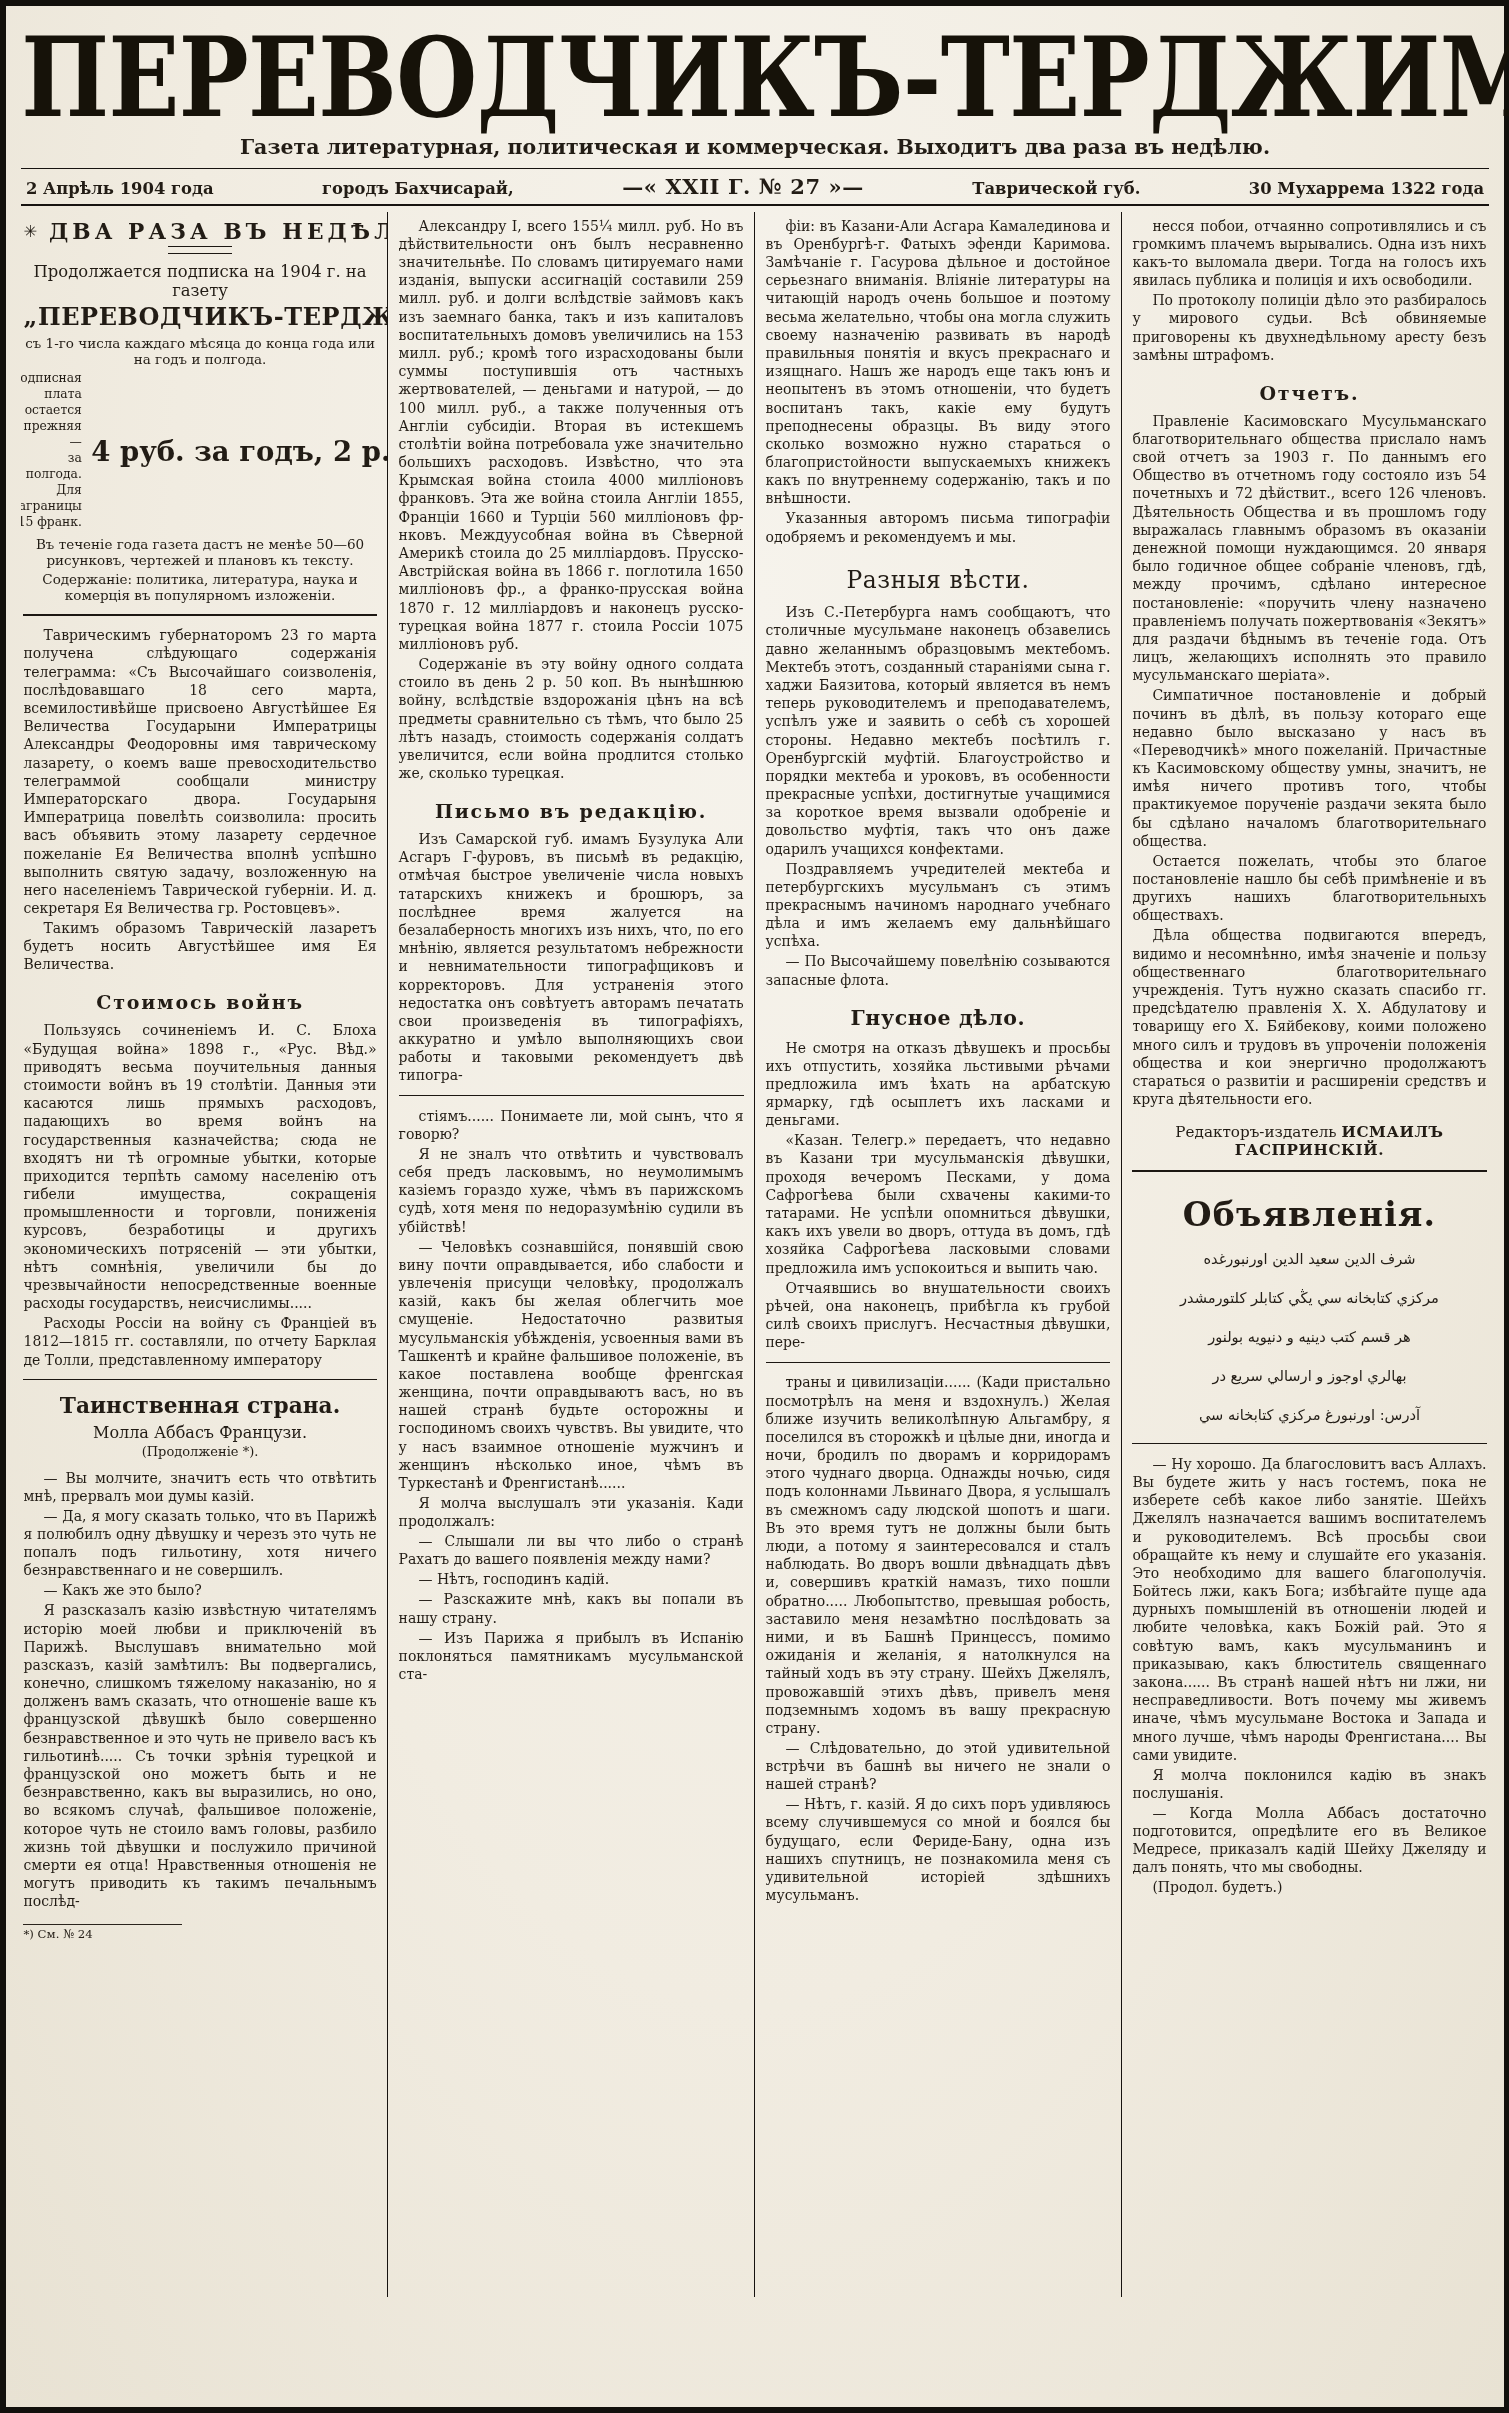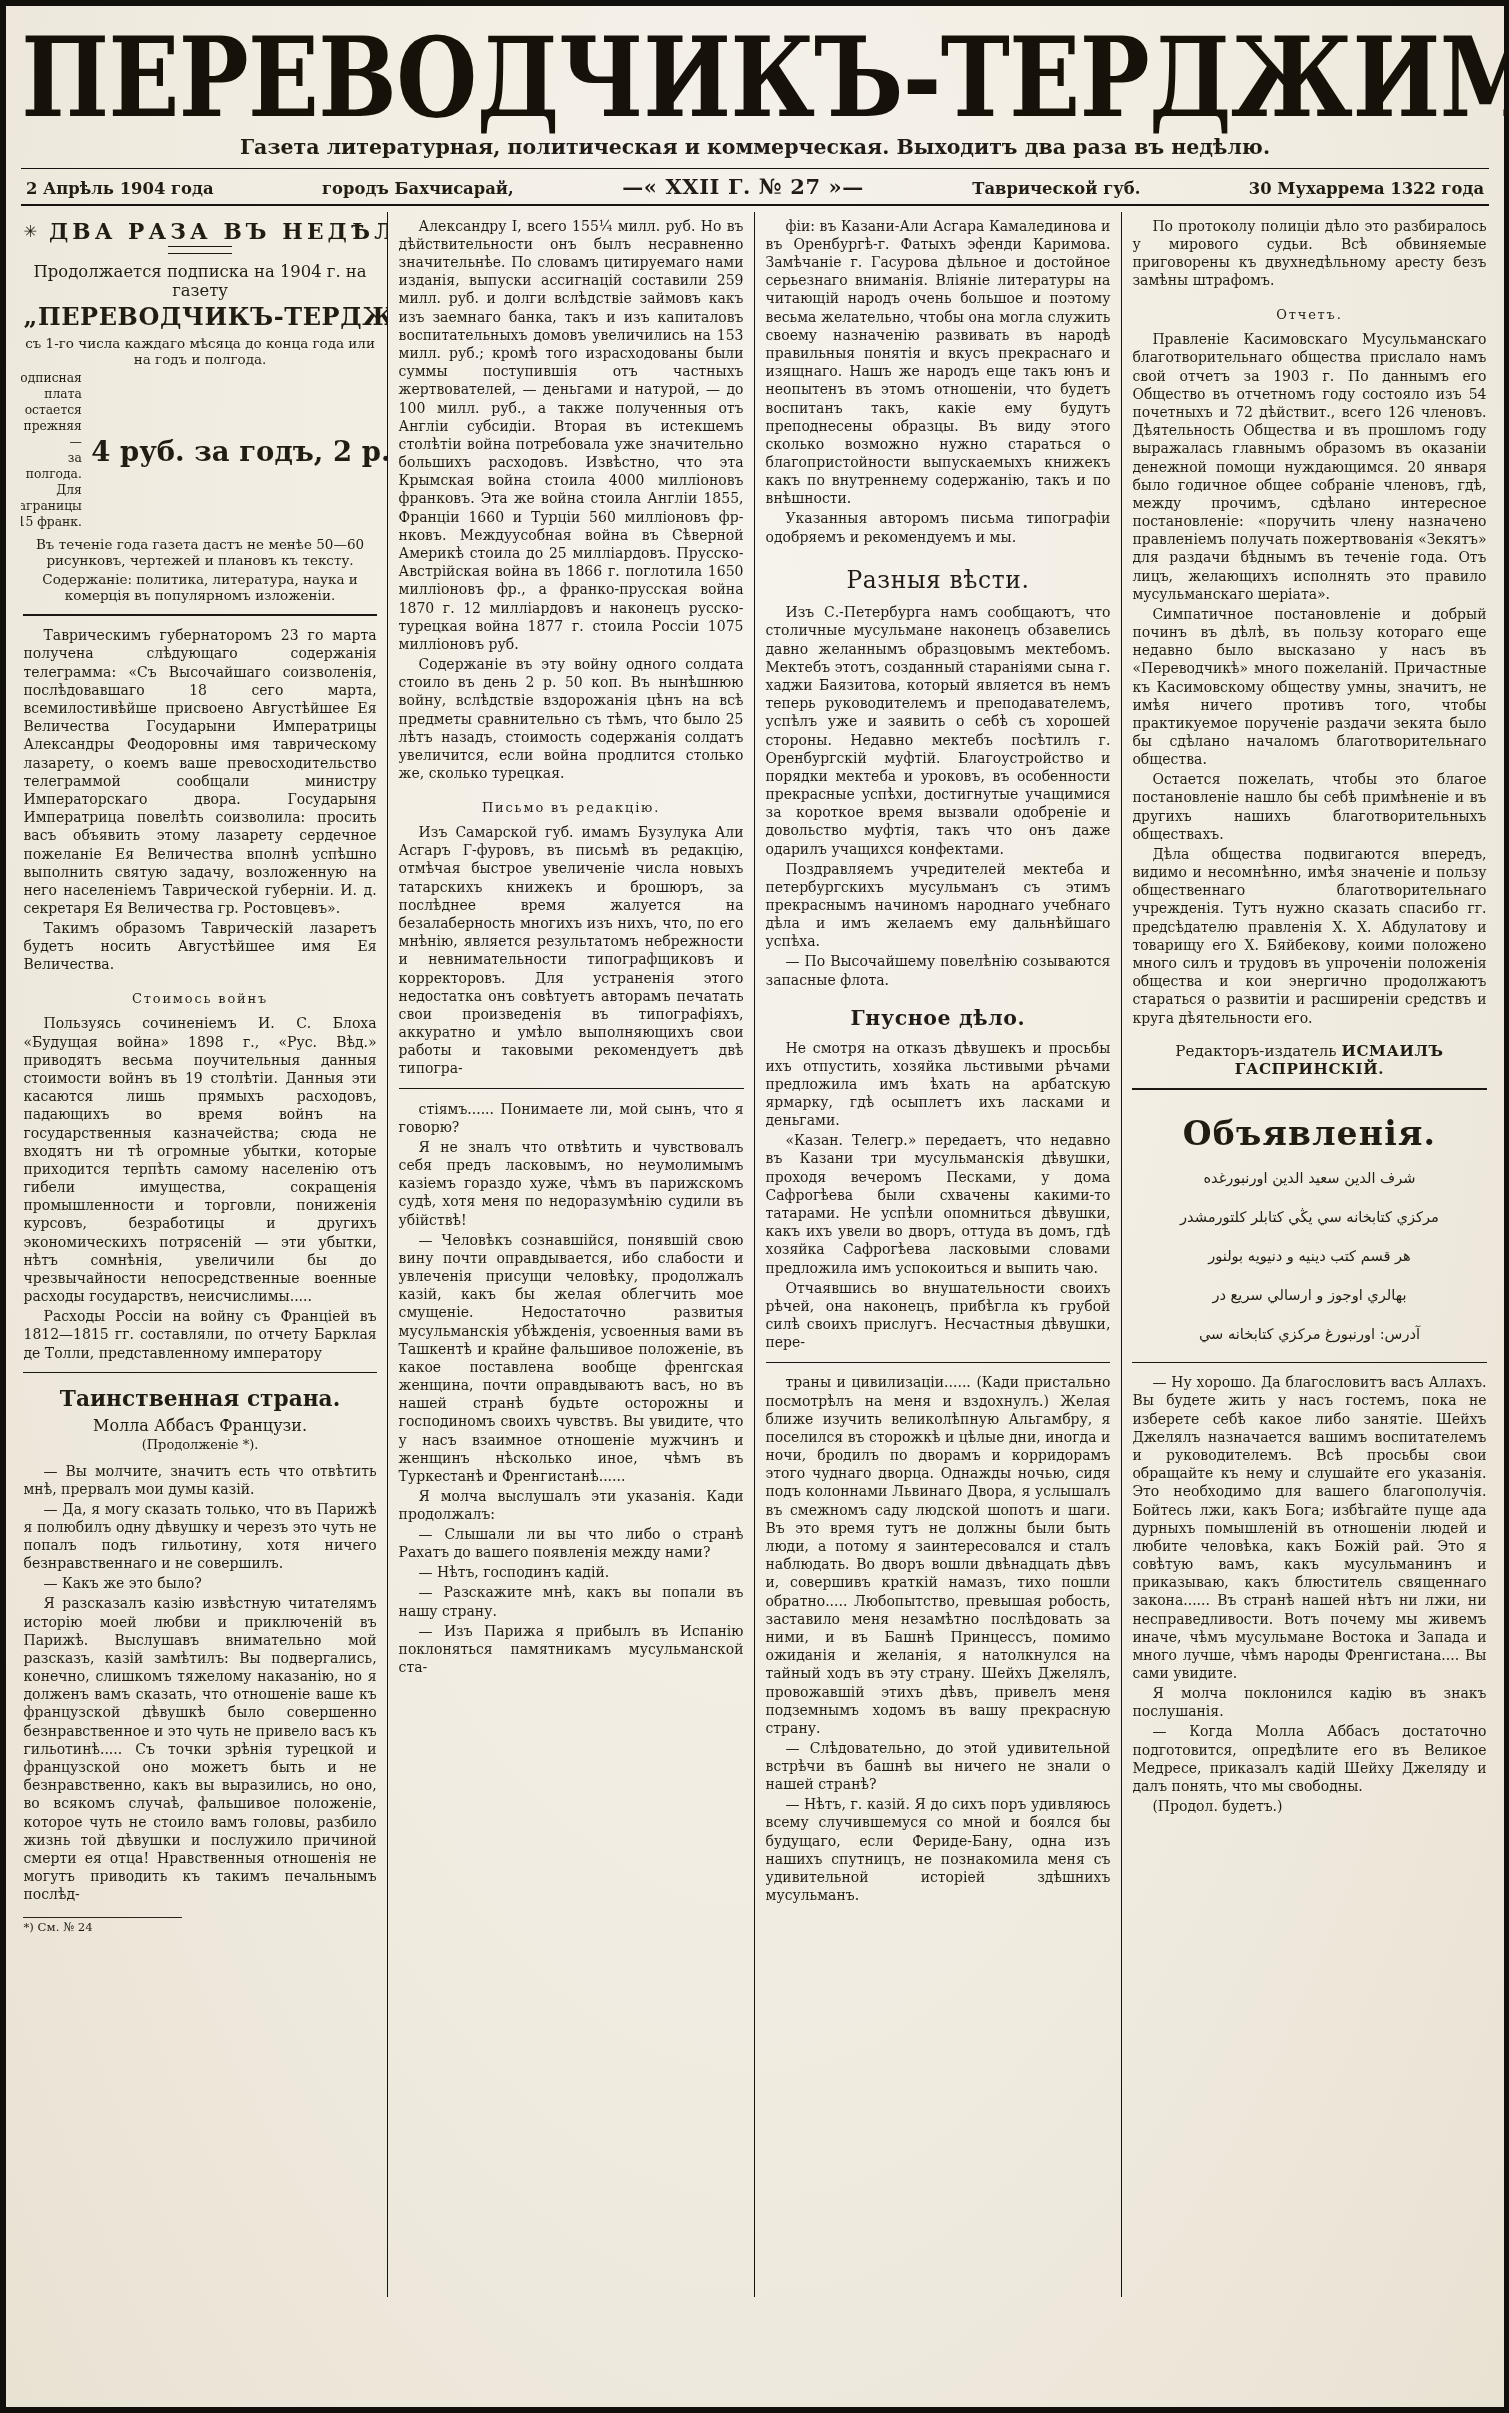--- a/index.html
+++ b/index.html
@@ -42,21 +42,21 @@
   
   .sub-line1{text-align:center;font-size:16.4px;margin:3.5px 0 2.3px;}
   .sub-title{text-align:center;font-weight:bold;font-size:24px;letter-spacing:0.6px;margin:1.2px 0 3.5px;white-space:nowrap;}
   .sub-line2{text-align:center;font-size:13.5px;margin:0 0 4.7px;}
   .price-row{display:flex;align-items:center;justify-content:center;gap:9.4px;margin:2.3px 0 4.7px;}
   .price-small{font-size:12.3px;line-height:1.3;text-align:right;max-width:46%;}
   .price-big{font-weight:bold;font-size:27.5px;white-space:nowrap;}
   .sub-line3{text-align:center;font-size:13.5px;margin:1.2px 0;}
   .sub-line4{text-align:center;font-size:13.5px;margin:3.5px 0 5.9px;}
   
-  .sec-head{text-align:center;font-weight:normal;font-size:13px;letter-spacing:1.8px;margin:17.6px 0 8.2px;}
+  .sec-head{text-align:center;font-weight:bold;font-size:19px;letter-spacing:1.8px;margin:17.6px 0 8.2px;}
   .sec-head.bold{font-weight:normal;font-size:23.4px;letter-spacing:0.6px;margin:20px 0 9.4px;}
   .sec-head.medium{font-weight:bold;font-size:20.5px;letter-spacing:0.6px;}
   .sec-head.huge{font-weight:bold;font-size:33px;letter-spacing:1.2px;margin:23.4px 0 11.7px;}
   
   .feui-title{font-weight:bold;font-size:21.7px;text-align:center;margin:13px 0 4.7px;}
   .feui-sub{text-align:center;font-size:16px;margin:0 0 2.3px;}
   .feui-note{text-align:center;font-size:13px;margin:0 0 9.4px;}
   .footnote{font-size:11.7px;margin-top:13px;border-top:0.6px solid #2a241d;width:45%;padding-top:2.9px;}
   
   .editor{text-align:center;font-size:15.2px;margin:15.2px 0 4.7px;}
@@ -184,20 +184,21 @@
 
       <div class="para">
           <p>траны и цивилизаціи...... (Кади пристально посмотрѣлъ на меня и вздохнулъ.) Желая ближе изучить великолѣпную Альгамбру, я поселился въ сторожкѣ и цѣлые дни, иногда и ночи, бродилъ по дворамъ и корридорамъ этого чуднаго дворца. Однажды ночью, сидя подъ колоннами Львинаго Двора, я услышалъ въ смежномъ саду людской шопотъ и шаги. Въ это время тутъ не должны были быть люди, а потому я заинтересовался и сталъ наблюдать. Во дворъ вошли двѣнадцать дѣвъ и, совершивъ краткій намазъ, тихо пошли обратно..... Любопытство, превышая робость, заставило меня незамѣтно послѣдовать за ними, и въ Башнѣ Принцессъ, помимо ожиданія и желанія, я натолкнулся на тайный ходъ въ эту страну. Шейхъ Джелялъ, провожавшій этихъ дѣвъ, привелъ меня подземнымъ ходомъ въ вашу прекрасную страну.</p>
           <p>— Слѣдовательно, до этой удивительной встрѣчи въ башнѣ вы ничего не знали о нашей странѣ?</p>
           <p>— Нѣтъ, г. казій. Я до сихъ поръ удивляюсь всему случившемуся со мной и боялся бы будущаго, если Фериде-Бану, одна изъ нашихъ спутницъ, не познакомила меня съ удивительной исторіей здѣшнихъ мусульманъ.</p>
         </div>
     </section>
 
     <section class="col">
       <div class="para">
+          <p>несся побои, отчаянно сопротивлялись и съ громкимъ плачемъ вырывались. Одна изъ нихъ какъ-то выломала двери. Тогда на голосъ ихъ явилась публика и полиція и ихъ освободили.</p>
           <p>По протоколу полиціи дѣло это разбиралось у мирового судьи. Всѣ обвиняемые приговорены къ двухнедѣльному аресту безъ замѣны штрафомъ.</p>
         </div>
 
       <h3 class="sec-head">Отчетъ.</h3>
       <div class="para">
           <p>Правленіе Касимовскаго Мусульманскаго благотворительнаго общества прислало намъ свой отчетъ за 1903 г. По даннымъ его Общество въ отчетномъ году состояло изъ 54 почетныхъ и 72 дѣйствит., всего 126 членовъ. Дѣятельность Общества и въ прошломъ году выражалась главнымъ образомъ въ оказаніи денежной помощи нуждающимся. 20 января было годичное общее собраніе членовъ, гдѣ, между прочимъ, сдѣлано интересное постановленіе: «поручить члену назначено правленіемъ получать пожертвованія «Зекятъ» для раздачи бѣднымъ въ теченіе года. Отъ лицъ, желающихъ исполнять это правило мусульманскаго шеріата».</p>
           <p>Симпатичное постановленіе и добрый починъ въ дѣлѣ, въ пользу котораго еще недавно было высказано у насъ въ «Переводчикѣ» много пожеланій. Причастные къ Касимовскому обществу умны, значитъ, не имѣя ничего противъ того, чтобы практикуемое порученіе раздачи зекята было бы сдѣлано началомъ благотворительнаго общества.</p>
           <p>Остается пожелать, чтобы это благое постановленіе нашло бы себѣ примѣненіе и въ другихъ нашихъ благотворительныхъ обществахъ.</p>
           <p>Дѣла общества подвигаются впередъ, видимо и несомнѣнно, имѣя значеніе и пользу общественнаго благотворительнаго учрежденія. Тутъ нужно сказать спасибо гг. предсѣдателю правленія Х. Х. Абдулатову и товарищу его Х. Бяйбекову, коими положено много силъ и трудовъ въ упроченіи положенія общества и кои энергично продолжаютъ стараться о развитіи и расширеніи средствъ и круга дѣятельности его.</p>
         </div>

